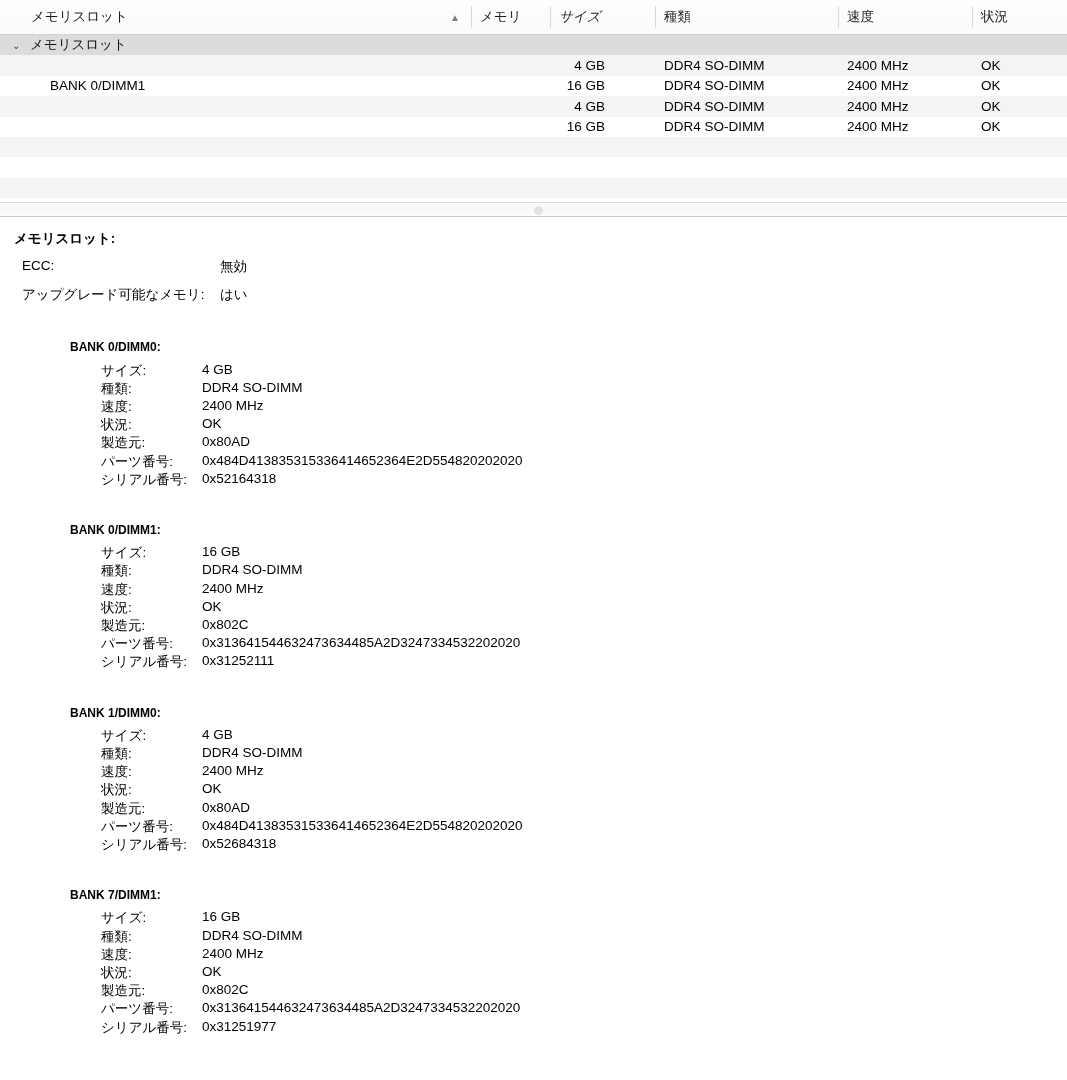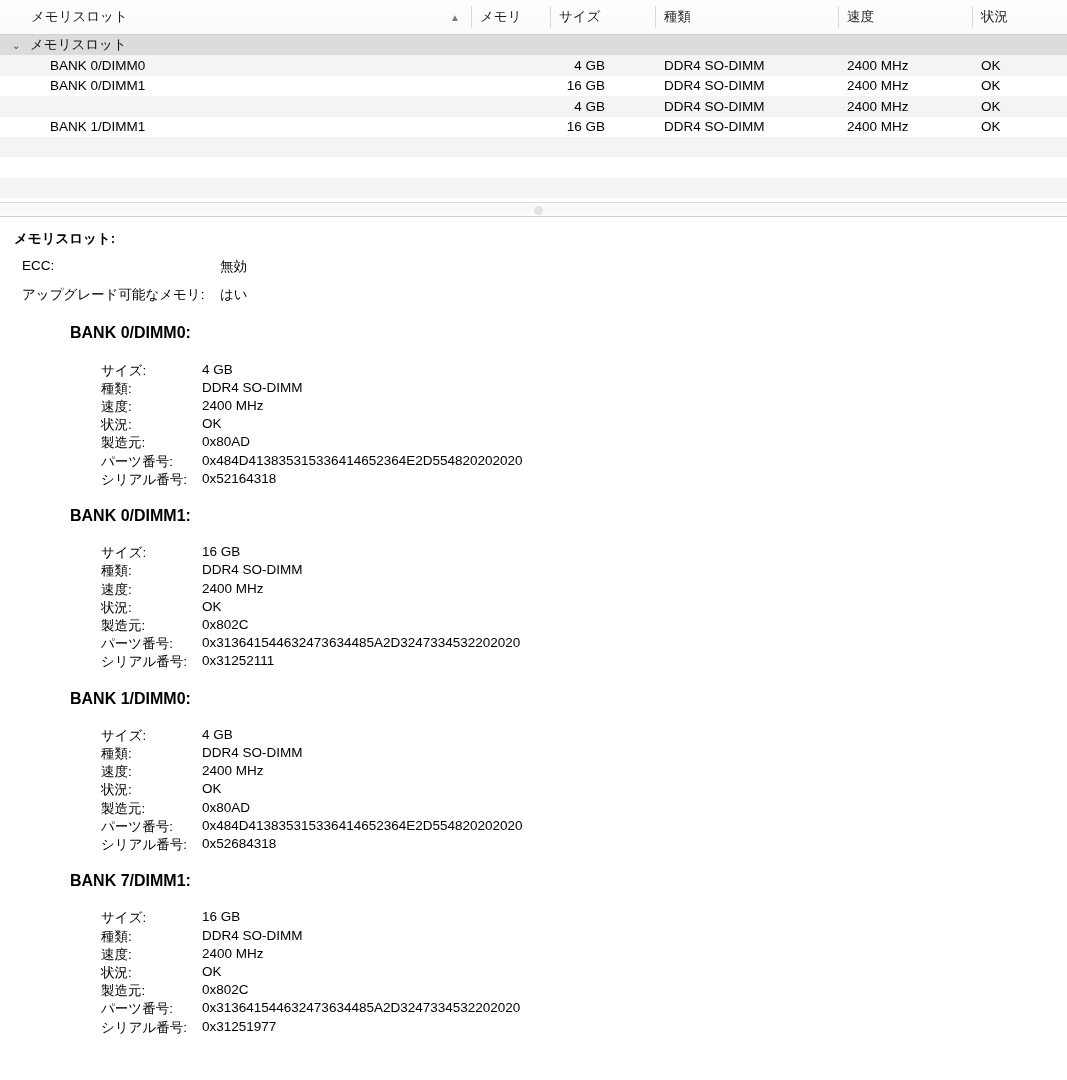--- a/index.html
+++ b/index.html
@@ -85,75 +85,73 @@
     position: absolute; left: 14px; top: 12px;
     font-size: 13.5px; font-weight: bold; color: #000;
   }
 
   .kv { position: absolute; font-size: 13.5px; color: #000; white-space: nowrap; }
   .kv .k { position: absolute; left: 0; }
   .kv .v { position: absolute; }
 
   .bank-title {
     position: absolute; left: 70px;
-    font-size: 16px; font-weight: bold; color: #000; white-space: nowrap;
+    font-size: 12px; font-weight: bold; color: #000; white-space: nowrap; margin-top: 16px;
   }
   .frow { position: absolute; font-size: 13.5px; color:#000; white-space: nowrap; margin-left: 28px; }
   .frow .fk { position: absolute; left: 73px; }
   .frow .fv { position: absolute; left: 174px; }
 </style>
 </head>
 <body>
 
 <div class="window">
 
   <div class="table-pane">
 
     <div class="col-header" id="col-header">
         <div class="hcell" style="left: 22px; width: 449px;">メモリスロット</div>
         <div class="hsep" style="left: 471px;"></div>
         <div class="hcell" style="left: 471px; width: 79px;">メモリ</div>
         <div class="hsep" style="left: 550px;"></div>
-        <div class="hcell" style="left: 550px; width: 105px;">サイズ</div>
+        <div class="hcell" style="left: 550px; width: 105px; font-style: italic;">サイズ</div>
         <div class="hsep" style="left: 655px;"></div>
         <div class="hcell" style="left: 655px; width: 183px;">種類</div>
         <div class="hsep" style="left: 838px;"></div>
         <div class="hcell" style="left: 838px; width: 134px;">速度</div>
         <div class="hsep" style="left: 972px;"></div>
         <div class="hcell" style="left: 972px; width: 95px;">状況</div>
         <div class="sort-chevron" style="left: 450px;">▲</div>
       </div>
 
     <div class="rows" id="table-rows">
         <div class="row group" style="position: absolute; top: 0px;">
           <div class="disclosure">⌄</div>
           <div class="group-label">メモリスロット</div>
         </div>
         <div class="row stripe" style="position: absolute; top: 20.4px;">
-          <div class="cell" style="left: 50px; width: 421px;">BANK 0/DIMM0</div>
           <div class="cell right" style="left: 550px; width: 55px;">4 GB</div>
           <div class="cell" style="left: 664px; width: 183px;">DDR4 SO-DIMM</div>
           <div class="cell" style="left: 847px; width: 134px;">2400 MHz</div>
           <div class="cell" style="left: 981px; width: 95px;">OK</div>
         </div>
         <div class="row plain" style="position: absolute; top: 40.8px;">
           <div class="cell" style="left: 50px; width: 421px;">BANK 0/DIMM1</div>
           <div class="cell right" style="left: 550px; width: 55px;">16 GB</div>
           <div class="cell" style="left: 664px; width: 183px;">DDR4 SO-DIMM</div>
           <div class="cell" style="left: 847px; width: 134px;">2400 MHz</div>
           <div class="cell" style="left: 981px; width: 95px;">OK</div>
         </div>
         <div class="row stripe" style="position: absolute; top: 61.2px;">
           <div class="cell right" style="left: 550px; width: 55px;">4 GB</div>
           <div class="cell" style="left: 664px; width: 183px;">DDR4 SO-DIMM</div>
           <div class="cell" style="left: 847px; width: 134px;">2400 MHz</div>
           <div class="cell" style="left: 981px; width: 95px;">OK</div>
         </div>
         <div class="row plain" style="position: absolute; top: 81.6px;">
-          <div class="cell" style="left: 50px; width: 421px;">BANK 1/DIMM1</div>
           <div class="cell right" style="left: 550px; width: 55px;">16 GB</div>
           <div class="cell" style="left: 664px; width: 183px;">DDR4 SO-DIMM</div>
           <div class="cell" style="left: 847px; width: 134px;">2400 MHz</div>
           <div class="cell" style="left: 981px; width: 95px;">OK</div>
         </div>
         <div class="row stripe" style="position: absolute; top: 102px;"></div>
         <div class="row plain" style="position: absolute; top: 122.4px;"></div>
         <div class="row stripe" style="position: absolute; top: 142.8px;"></div>
         <div class="row plain" style="position: absolute; top: 163.2px;"></div>
       </div>

